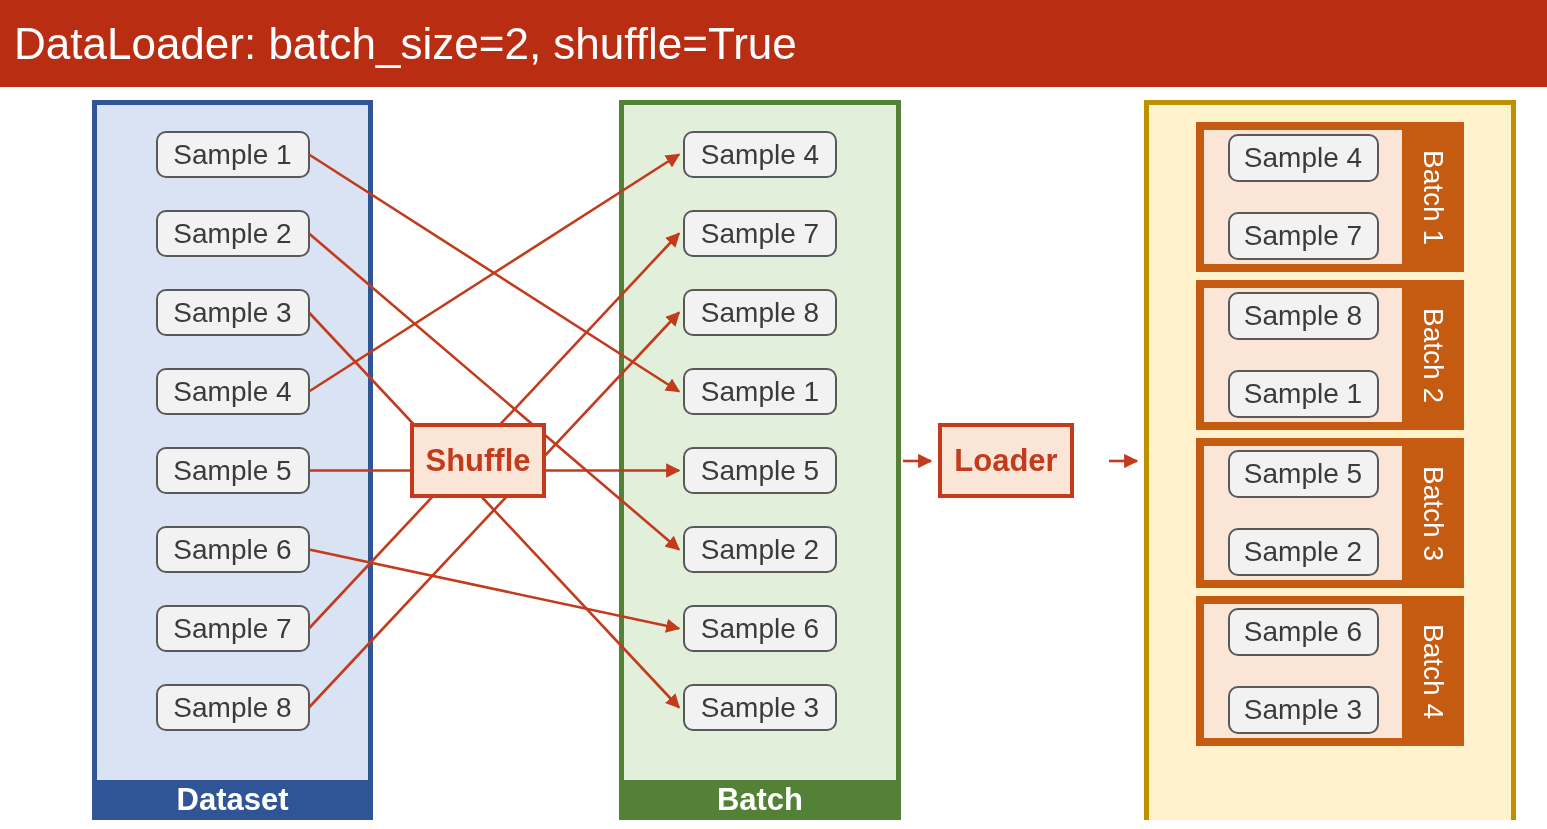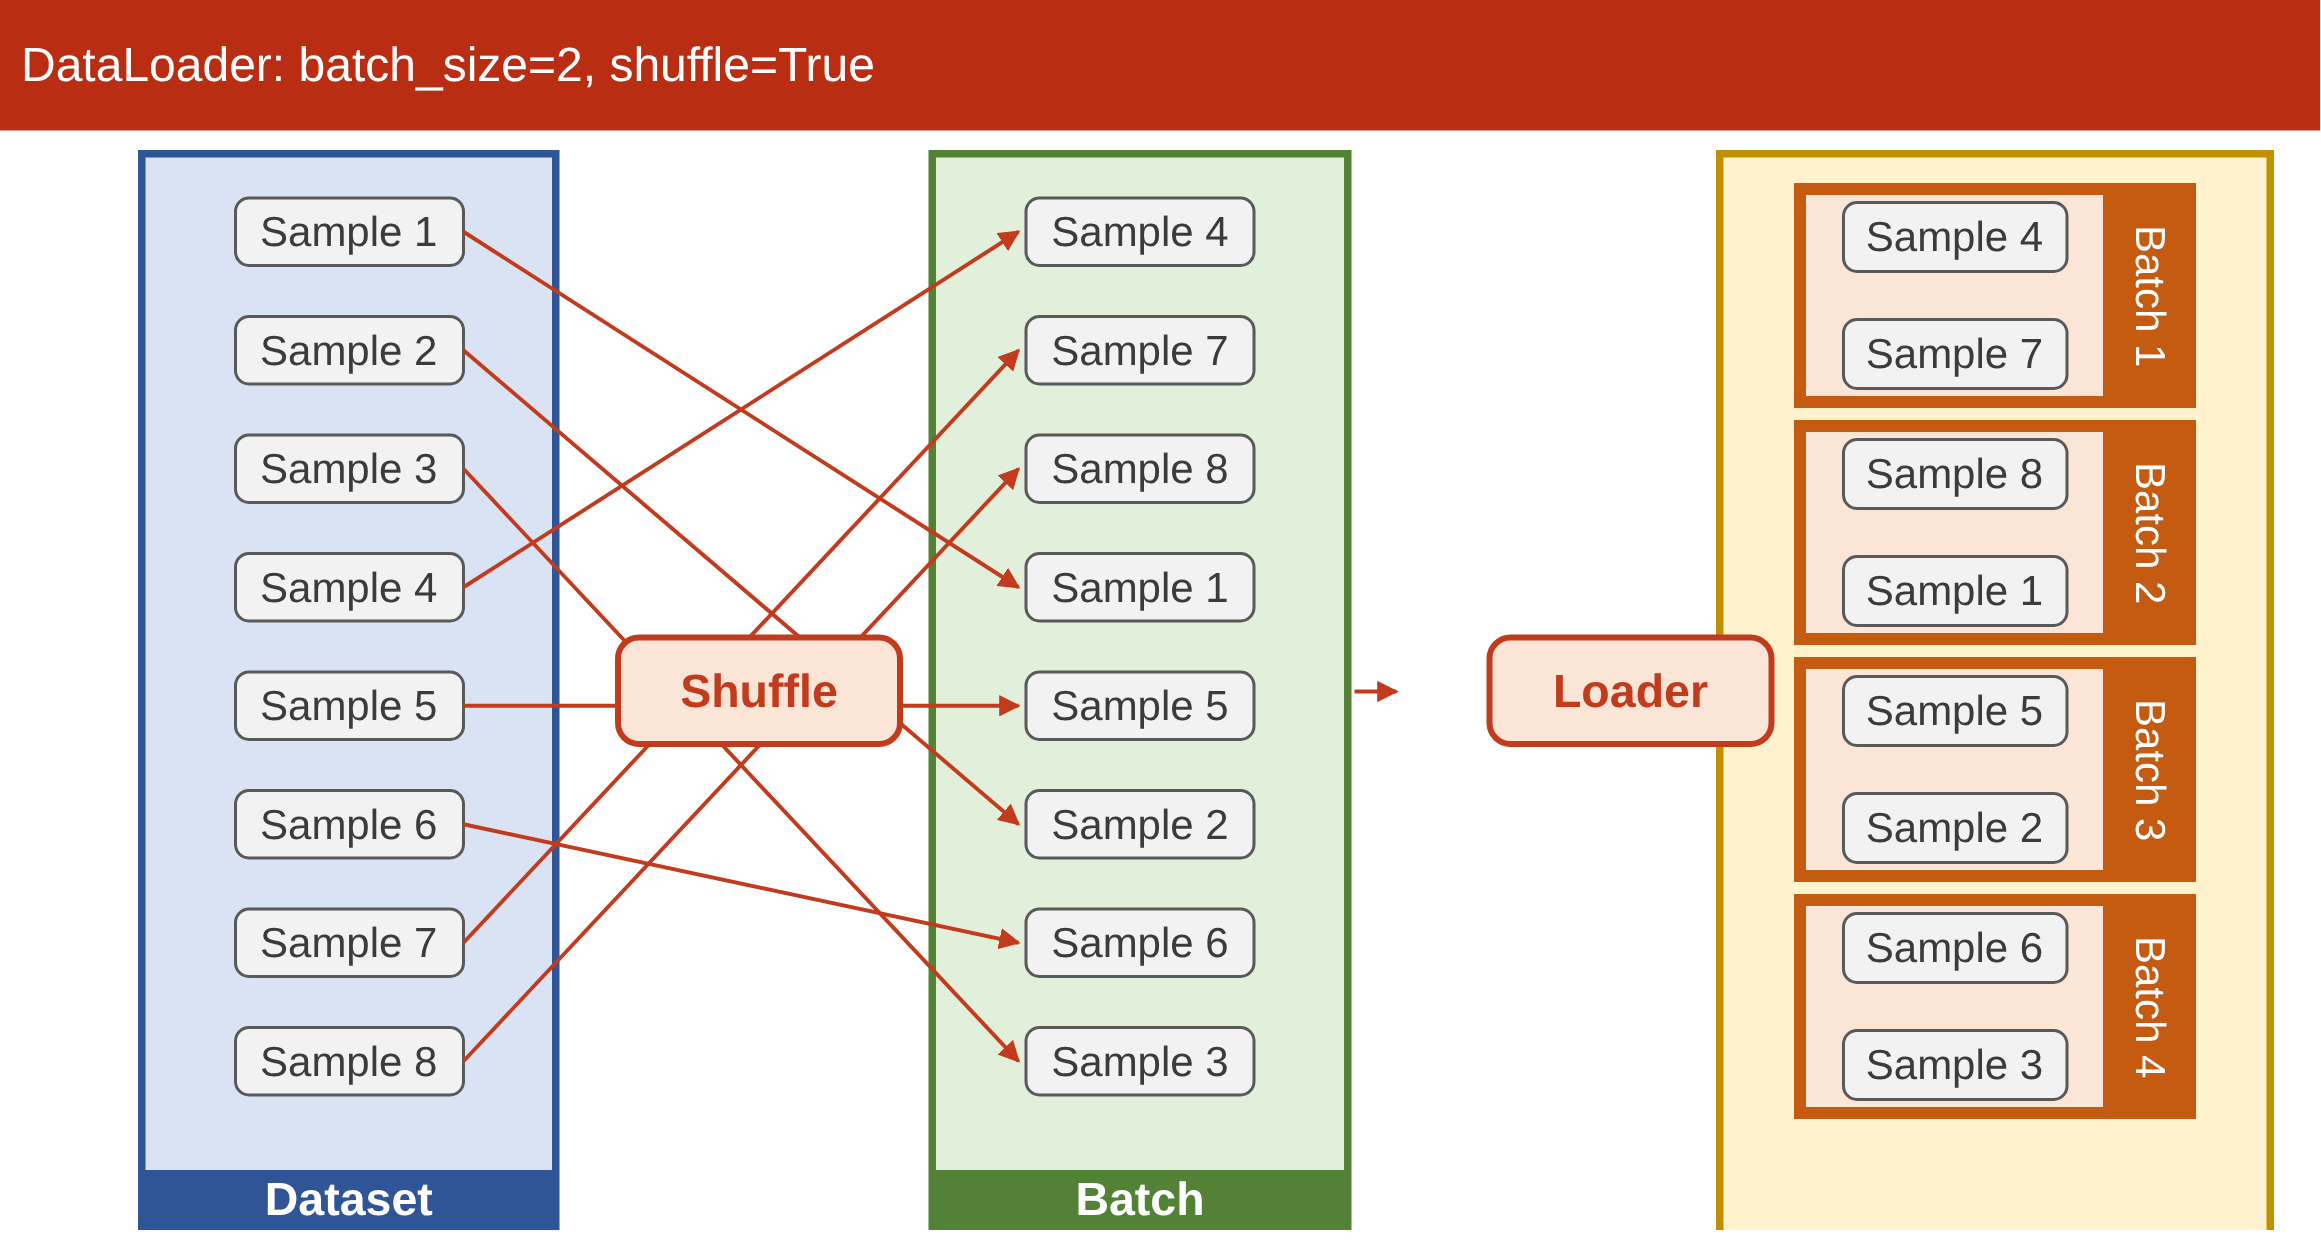--- a/index.html
+++ b/index.html
@@ -3,21 +3,21 @@
 <meta charset="utf-8">
 <style>
   html,body{margin:0;padding:0;background:#ffffff;}
   body{font-family:"Liberation Sans", sans-serif;}
   #stage{position:relative;width:1547px;height:829px;background:#ffffff;overflow:hidden;}
 
   
   #banner{position:absolute;left:0;top:0;width:1547px;height:87px;
     background:var(--banner,#B92D12);display:flex;align-items:center;box-sizing:border-box;
     padding-left:14px;}
-  #banner .title{color:#ffffff;font-size:32px;letter-spacing:0px;white-space:nowrap;}
+  #banner .title{color:#ffffff;font-size:44px;letter-spacing:0px;white-space:nowrap;}
 
   
   .panel{position:absolute;top:100px;height:720px;display:flex;flex-direction:column;box-sizing:border-box;}
   .panel-body{flex:1 1 auto;margin:5px 5px 0 5px;display:flex;flex-direction:column;align-items:center;box-sizing:border-box;}
   .panel-label{height:40px;flex:none;display:flex;align-items:center;justify-content:center;
     color:#ffffff;font-weight:bold;font-size:31px;}
 
   #dataset-panel{left:92px;width:281px;background:var(--dataset-dark,#2F5597);}
   #dataset-panel .panel-body{background:var(--dataset-light,#DAE3F3);padding-top:26px;gap:32px;}
 
@@ -36,26 +36,26 @@
   
   .batch{width:268px;height:150px;flex:none;box-sizing:border-box;
     background:var(--batch-orange,#C55A11);padding:8px 0 8px 8px;display:flex;}
   .batch-samples{flex:1 1 auto;background:var(--node-fill,#FBE5D6);
     display:flex;flex-direction:column;align-items:center;justify-content:center;gap:30px;}
   .batch .sample{width:151px;height:48px;}
   .batch-label{width:62px;flex:none;display:flex;align-items:center;justify-content:center;
     color:#ffffff;font-size:28px;writing-mode:vertical-rl;}
 
   
-  .node{position:absolute;width:192px;height:75px;box-sizing:border-box;
-    background:var(--node-fill,#FBE5D6);border:4px solid var(--accent,#C23B1D);border-radius:16px;
+  .node{position:absolute;width:136px;height:75px;box-sizing:border-box;
+    background:var(--node-fill,#FBE5D6);border:4px solid var(--accent,#C23B1D);border-radius:0;
     display:flex;align-items:center;justify-content:center;
     font-weight:bold;font-size:31px;color:var(--accent,#C23B1D);}
   #shuffle-node{left:410px;top:423px;}
-  #loader-node{left:991px;top:423px;}
+  #loader-node{left:938px;top:423px;}
 
   
   #wires{position:absolute;left:0;top:0;width:1547px;height:829px;pointer-events:none;}
   #wires line{stroke:var(--accent,#C23B1D);stroke-width:2.6;}
   #arrowhead path{fill:var(--accent,#C23B1D);}
 </style>
 </head>
 <body>
 
 <div id="stage">

